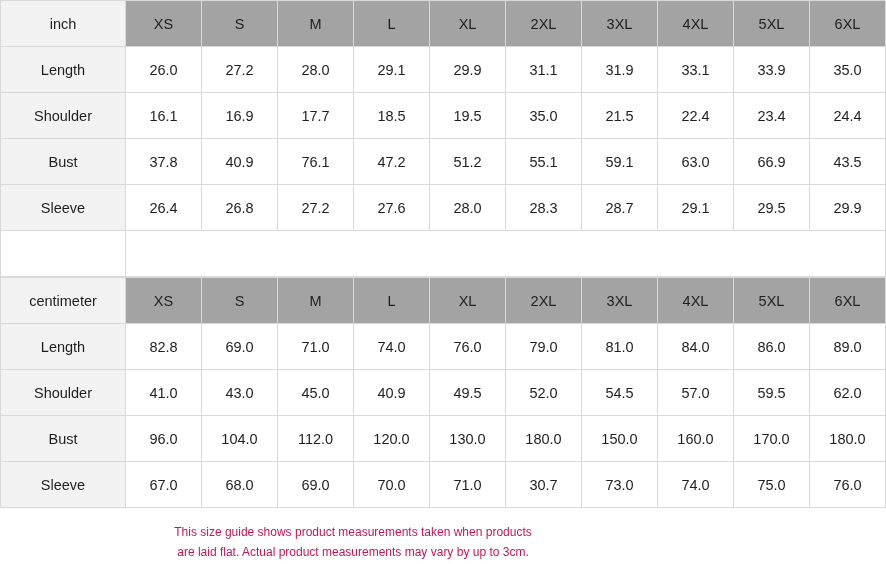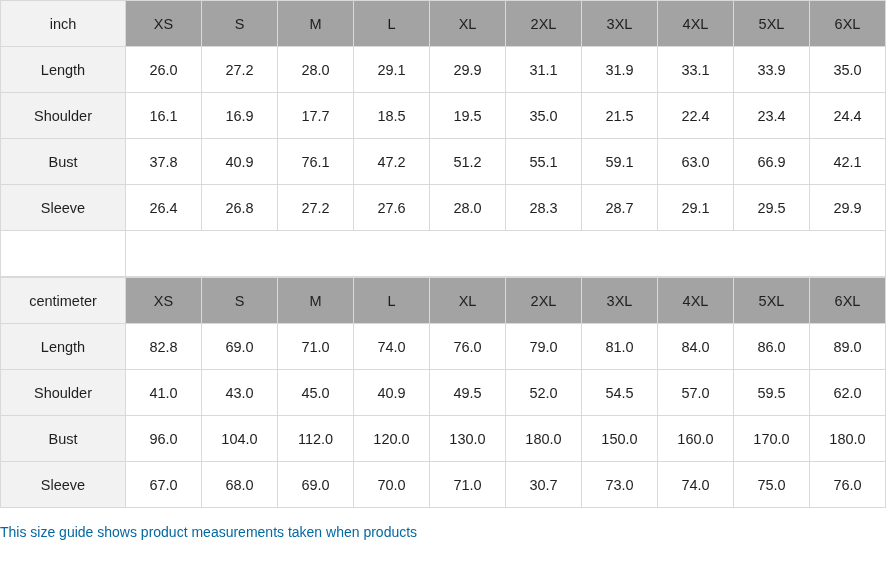--- a/index.html
+++ b/index.html
@@ -48,23 +48,23 @@
   }
   .spacer-row td {
     border-left: 1px solid #d9d9d9;
     border-right: 1px solid #d9d9d9;
     border-top: 1px solid #d9d9d9;
     border-bottom: 1px solid #d9d9d9;
     height: 45px;
     background: #ffffff;
   }
   .note {
-    text-align: left;
-    font-size: 14px;
-    color: #0369a1;
+    text-align: center;
+    font-size: 12px;
+    color: #be185d;
     line-height: 20px;
     padding-top: 14px;
   }
   .note div {
     margin: 0;
   }
 </style>
 </head>
 <body>
 
@@ -115,21 +115,21 @@
         <td class="rowhead">Bust</td>
         <td>37.8</td>
         <td>40.9</td>
         <td>76.1</td>
         <td>47.2</td>
         <td>51.2</td>
         <td>55.1</td>
         <td>59.1</td>
         <td>63.0</td>
         <td>66.9</td>
-        <td>42.1</td>
+        <td>43.5</td>
       </tr>
       <tr>
         <td class="rowhead">Sleeve</td>
         <td>26.4</td>
         <td>26.8</td>
         <td>27.2</td>
         <td>27.6</td>
         <td>28.0</td>
         <td>28.3</td>
         <td>28.7</td>
@@ -209,15 +209,16 @@
         <td>73.0</td>
         <td>74.0</td>
         <td>75.0</td>
         <td>76.0</td>
       </tr>
     </tbody>
   </table>
 
   <div class="note">
     <div>This size guide shows product measurements taken when products</div>
+    <div>are laid flat. Actual product measurements may vary by up to 3cm.</div>
   </div>
 
 </div>
 
 </body></html>

